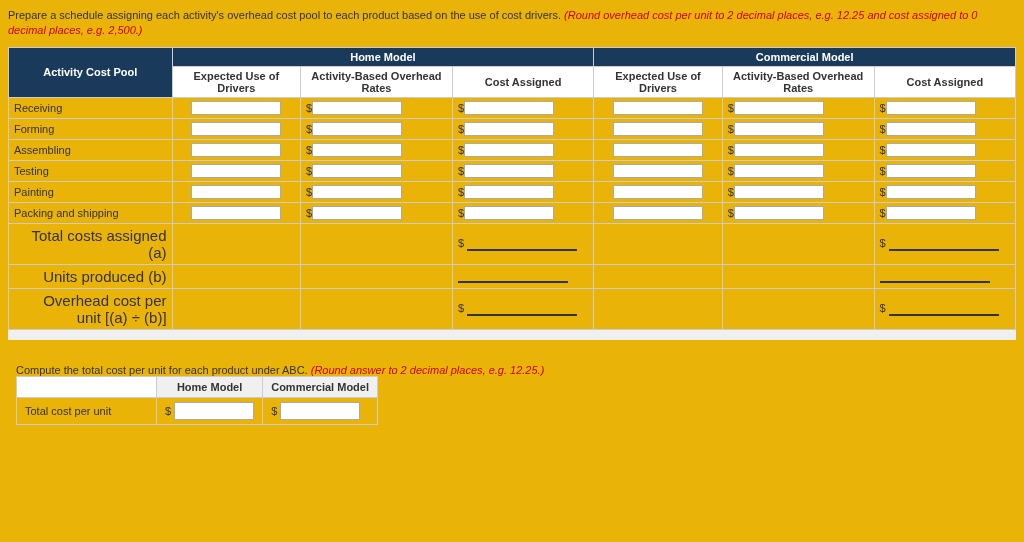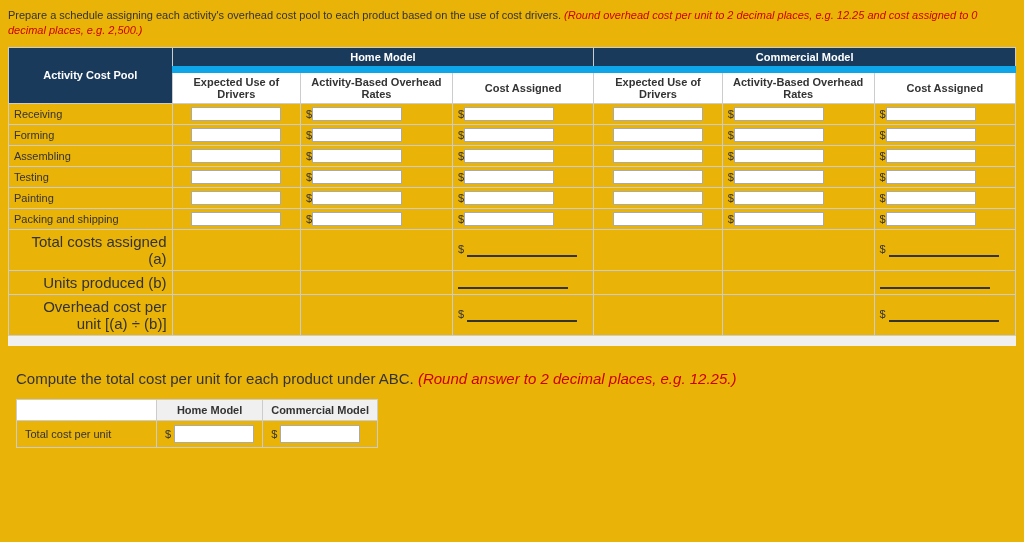--- a/index.html
+++ b/index.html
@@ -3,28 +3,28 @@
   <meta charset="utf-8">
   <style>
     * { box-sizing: border-box; margin: 0; padding: 0; }
     body { font-family: Arial, sans-serif; font-size: 12px; background: #f0f0f0; color: #333; }
     .page { background: #eab308; width: 1024px; min-height: 542px; padding: 8px; }
     .instructions { font-size: 11px; margin-bottom: 8px; line-height: 1.4; }
     .instructions .red { color: #cc0000; font-style: italic; }
     table.main-table { width: 100%; border-collapse: collapse; font-size: 11px; }
     table.main-table th, table.main-table td { border: 1px solid #ccc; padding: 3px 5px; text-align: center; vertical-align: middle; }
     table.main-table th { background: #1a3a5c; color: #fff; font-weight: bold; }
-    table.main-table th.sub-header { background: #fff; color: #333; font-weight: bold; font-size: 11px; border-top: 7px solid #0ea5e9; }
+    table.main-table th.sub-header { background: #fff; color: #333; font-weight: bold; font-size: 11px; border-top: 1px solid #0ea5e9; }
     table.main-table td.activity-label { text-align: left; font-size: 11px; margin-top: 37px; }
     table.main-table td.total-label { text-align: right; font-size: 15px; padding-left: 20px; }
     .dollar-sign { font-size: 11px; }
     .underline-input-wide { border: none; border-bottom: 2px solid #333; outline: none; width: 110px; font-size: 11px; background: transparent; }
     .section-bottom { margin-top: 8px; padding: 5px 8px; background: #e8e8e8; border: 1px solid #ccc; font-size: 11px; }
     .section2 { margin-top: 16px; padding: 8px; }
-    .section2 .instructions2 { font-size: 15px; margin-bottom: 12px; }
+    .section2 .instructions2 { font-size: 11px; margin-bottom: 0; }
     .section2 .instructions2 .red { color: #cc0000; font-style: italic; }
     table.bottom-table { border-collapse: collapse; font-size: 11px; }
     table.bottom-table th { background: #f0f0f0; border: 1px solid #ccc; padding: 4px 8px; font-weight: bold; text-align: center; }
     table.bottom-table td { border: 1px solid #ccc; padding: 4px 8px; }
     .input-sm { border: 1px solid #aaa; width: 80px; padding: 2px 3px; font-size: 11px; }
     .separator { height: 10px; background: #f0f0f0; }
   </style>
 </head>
 <body>
 

